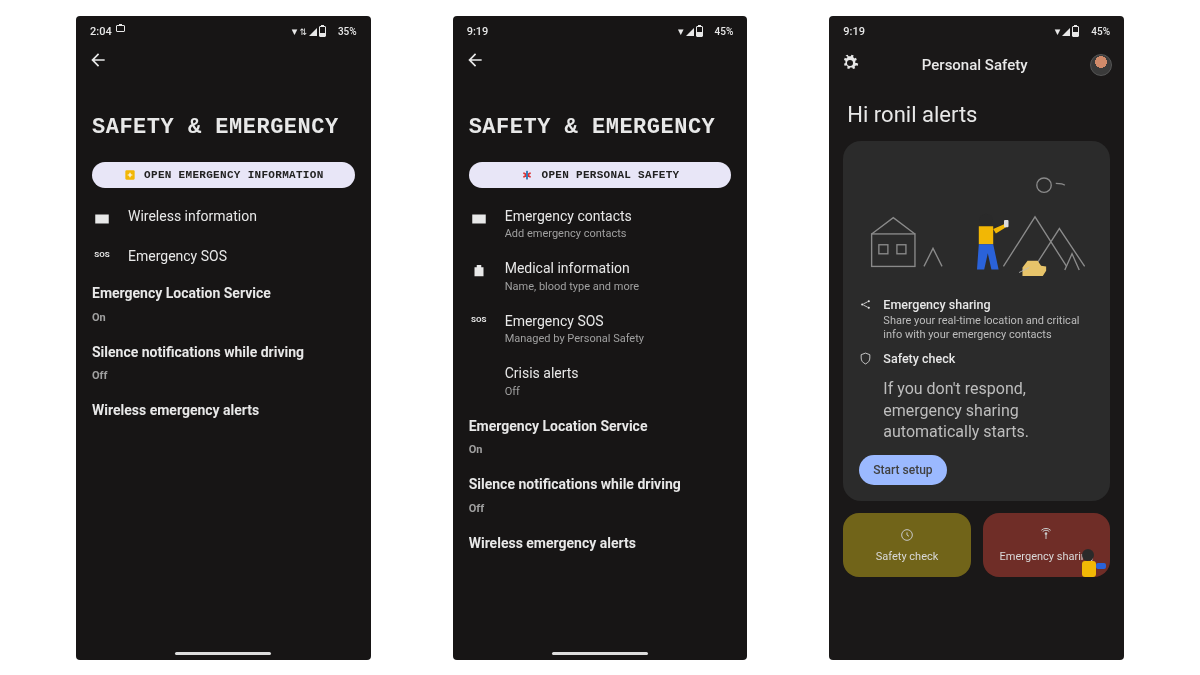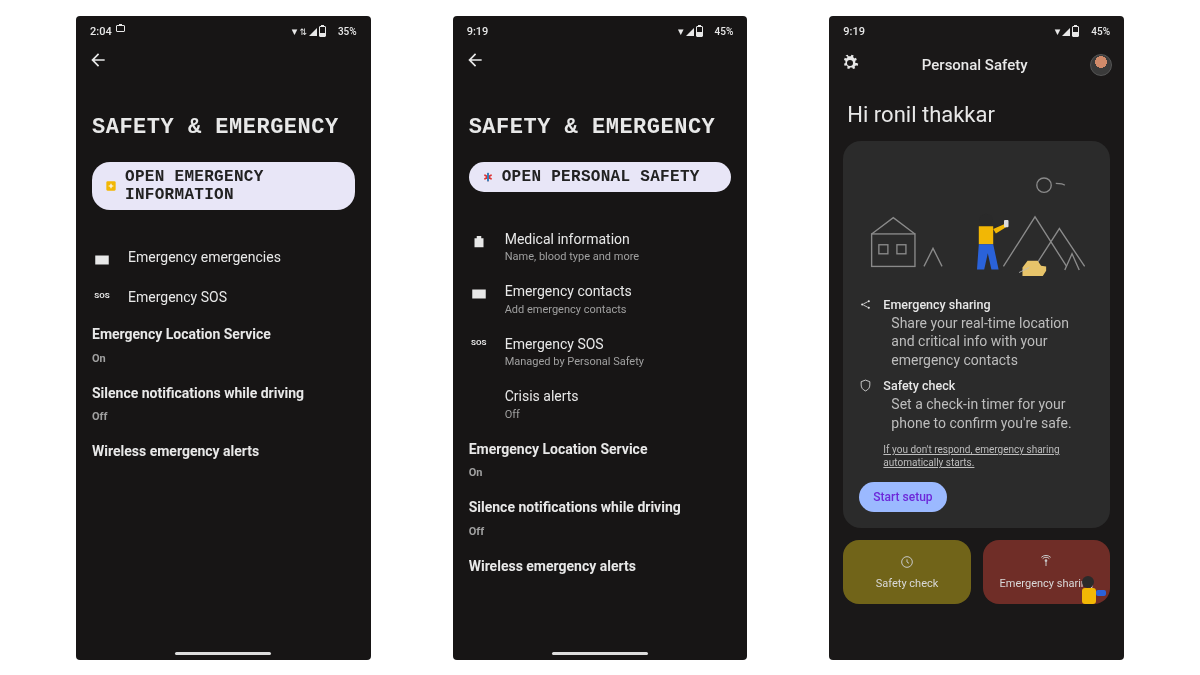--- a/index.html
+++ b/index.html
@@ -63,32 +63,33 @@
   .back-icon svg{width:20px;height:20px;fill:#e8e8e8;}
   .hdr{
     padding:34px 32px 16px 16px;
     font-family:"Courier New",monospace;
     font-weight:700;
     letter-spacing:0.5px;
     font-size:22px;
     line-height:1.1;
   }
   .chip{
-    margin:6px 16px 25px 16px;
+    margin:6px 16px 6px 16px;
     display:inline-flex;
     align-items:center;
     gap:7px;
     background:var(--chip-bg);
     color:var(--chip-fg);
     border-radius:18px;
     padding:6px 12px;
     font-family:"Courier New",monospace;
     font-weight:700;
-    font-size:16px;
+    font-size:11px;
     letter-spacing:0.3px;
+    justify-content:center;
   }
   .chip-icon{width:14px;height:14px;display:flex;align-items:center;justify-content:center;}
   .list{padding:4px 0;}
   .item{
     display:flex;
     align-items:flex-start;
     gap:16px;
     padding:10px 16px;
   }
   .item .ico{width:20px;display:flex;justify-content:center;padding-top:2px;font-size:11px;}
@@ -120,27 +121,27 @@
     height:126px;
     border-radius:12px;
     margin:6px 0 10px 0;
     position:relative;
     overflow:hidden;
   }
   .feat{display:flex;gap:10px;margin-top:8px;font-size:12px;}
   .feat .fi{width:14px;flex:none;padding-top:1px;}
   .feat .fi svg{width:13px;height:13px;fill:#e8e8e8;}
   .feat .ft .t{font-size:12.5px;font-weight:500;}
-  .feat .ft .s{font-size:14px;color:#bdbdbd;margin-top:2px;line-height:1.35;margin-left:8px;}
-  .note{font-size:10px;color:#bdbdbd;margin:10px 0 0 24px;line-height:1.35;text-decoration:underline;}
+  .feat .ft .s{font-size:11px;color:#bdbdbd;margin-top:2px;line-height:1.35;}
+  .note{font-size:16px;color:#bdbdbd;margin:10px 0 0 24px;line-height:1.35;}
   .start{
     margin-top:12px;
     display:inline-block;
     background:var(--accent);
-    color:#6d28d9;
+    color:#404040;
     font-size:12px;
     padding:8px 14px;
     border-radius:18px;
     font-weight:500;
   }
   .tiles{
     display:flex;
     gap:12px;
     padding:12px 14px 0 14px;
     position:relative;
@@ -213,21 +214,21 @@
   </div>
 
   <div class="list">
     <div class="item">
       <span class="ico">
         <svg viewBox="0 0 24 24">
             <path d="M3 6h18v12H3zM6 9h5v2H6zm0 4h8v1H6z"></path>
           </svg>
       </span>
       <div class="txt">
-          <div class="t">Emergency emergencies</div>
+          <div class="t">Wireless information</div>
         </div>
     </div>
     <div class="item">
       <span class="ico" style="font-size:8px;font-weight:700;">SOS</span>
       <div class="txt">
           <div class="t">Emergency SOS</div>
         </div>
     </div>
 
     <div class="item2">
@@ -279,37 +280,37 @@
           </g>
         </svg>
     </span>
     <span>OPEN PERSONAL SAFETY</span>
   </div>
 
   <div class="list">
     <div class="item">
       <span class="ico">
         <svg viewBox="0 0 24 24">
+            <path d="M3 6h18v12H3zM6 9h5v2H6zm0 4h8v1H6z"></path>
+          </svg>
+      </span>
+      <div class="txt">
+        <div class="t">Emergency contacts</div>
+        <div class="s">Add emergency contacts</div>
+      </div>
+    </div>
+    <div class="item">
+      <span class="ico">
+        <svg viewBox="0 0 24 24">
             <path d="M6 7h12v12H6zM9 4h6v3H9zM11 10h2v2h2v2h-2v2h-2v-2H9v-2h2z"></path>
           </svg>
       </span>
       <div class="txt">
         <div class="t">Medical information</div>
         <div class="s">Name, blood type and more</div>
-      </div>
-    </div>
-    <div class="item">
-      <span class="ico">
-        <svg viewBox="0 0 24 24">
-            <path d="M3 6h18v12H3zM6 9h5v2H6zm0 4h8v1H6z"></path>
-          </svg>
-      </span>
-      <div class="txt">
-        <div class="t">Emergency contacts</div>
-        <div class="s">Add emergency contacts</div>
       </div>
     </div>
     <div class="item">
       <span class="ico" style="font-size:8px;font-weight:700;">SOS</span>
       <div class="txt">
         <div class="t">Emergency SOS</div>
         <div class="s">Managed by Personal Safety</div>
       </div>
     </div>
     <div class="item">
@@ -354,21 +355,21 @@
   <div class="p3-top">
     <span class="gear">
       <svg viewBox="0 0 24 24">
           <path d="M12 8a4 4 0 1 0 0 8 4 4 0 0 0 0-8zm9 4l2 1-1 3-2-1a9 9 0 0 1-2 2l1 2-3 1-1-2a9 9 0 0 1-3 0l-1 2-3-1 1-2a9 9 0 0 1-2-2l-2 1-1-3 2-1a9 9 0 0 1 0-3l-2-1 1-3 2 1a9 9 0 0 1 2-2L6 2l3-1 1 2a9 9 0 0 1 3 0l1-2 3 1-1 2a9 9 0 0 1 2 2l2-1 1 3-2 1a9 9 0 0 1 0 3z"></path>
         </svg>
     </span>
     <span class="p3-title">Personal Safety</span>
     <span class="avatar"></span>
   </div>
 
-  <div class="greet">Hi ronil thakkar</div>
+  <div class="greet">Hi ronil alerts</div>
 
   <div class="card">
     <div class="illus">
       <svg class="line" viewBox="0 0 260 126" width="100%" height="100%">
         <circle cx="205" cy="20" r="8"></circle>
           <path d="M218 18c4 0 8 0 10 2"></path>
         <path d="M160 110 L195 55 L230 110 M195 110 L222 68 L250 110"></path>
         <rect x="14" y="74" width="48" height="36"></rect>
           <path d="M14 74 L38 56 L62 74"></path>
         <rect x="22" y="86" width="10" height="10"></rect>
@@ -403,21 +404,20 @@
       </div>
     </div>
     <div class="feat">
       <span class="fi">
         <svg viewBox="0 0 24 24">
             <path d="M12 2l8 3v6c0 5-3 9-8 11-5-2-8-6-8-11V5z" fill="none" stroke="#e8e8e8" stroke-width="1.5"></path>
           </svg>
       </span>
       <div class="ft">
         <div class="t">Safety check</div>
-        <div class="s">Set a check-in timer for your phone to confirm you're safe.</div>
       </div>
     </div>
     <div class="note">If you don't respond, emergency sharing automatically starts.</div>
     <div class="start">
       <span>Start setup</span>
     </div>
   </div>
 
   <div class="tiles">
     <div class="tile olive">

